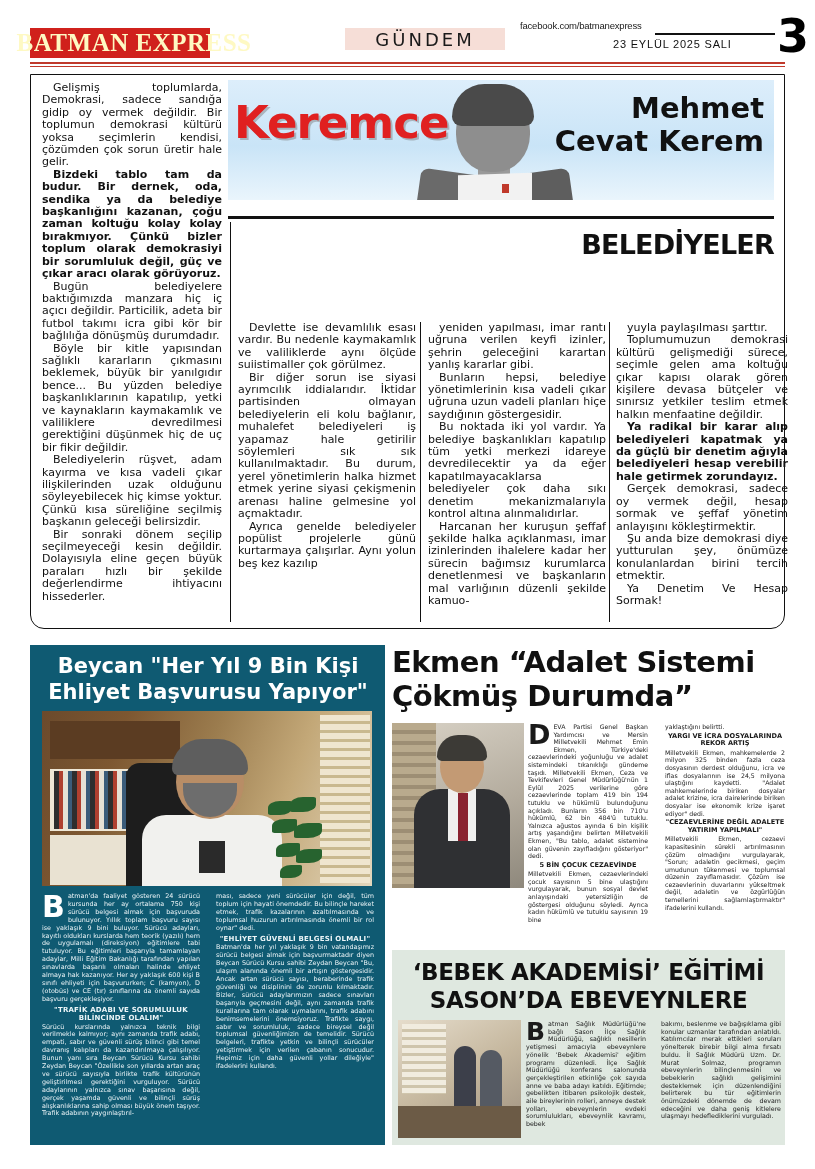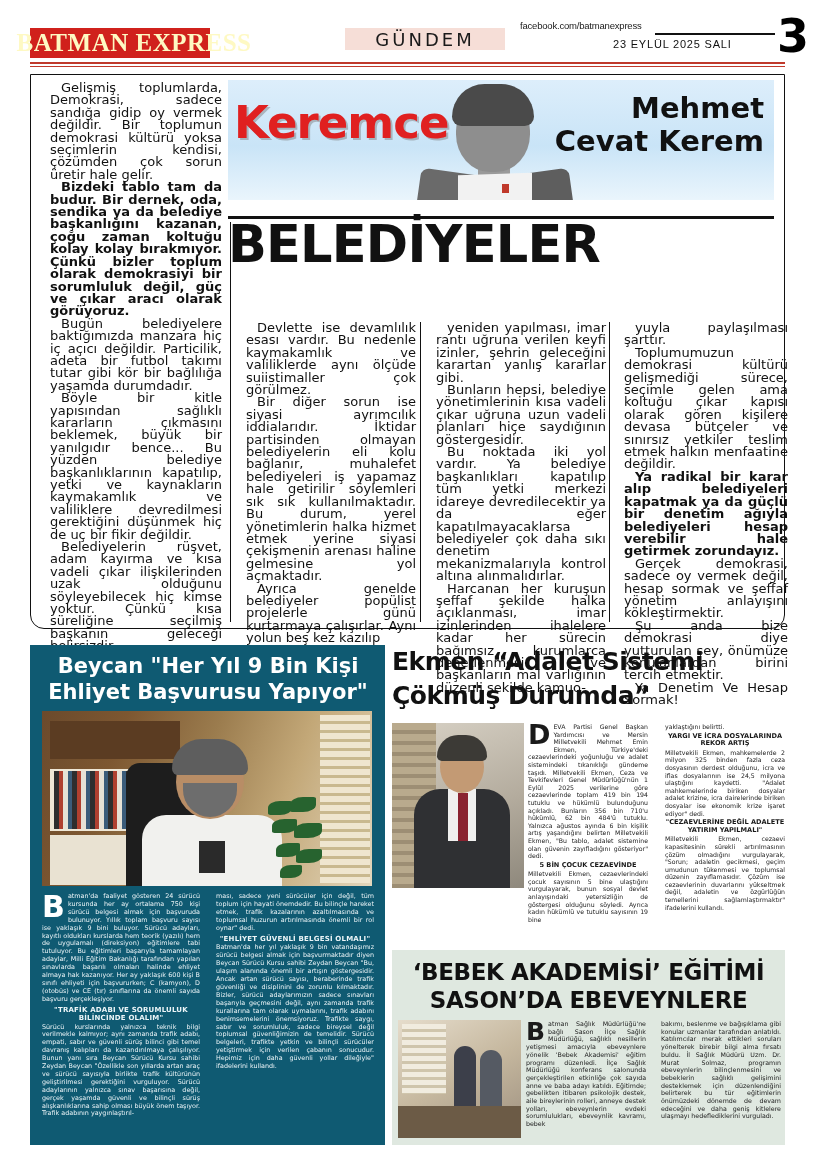--- a/index.html
+++ b/index.html
@@ -26,21 +26,21 @@
   
   .opinion{position:absolute;left:30px;top:74px;width:755px;height:555px;
            border:1.4px solid #111;border-radius:0 0 14px 14px;box-sizing:border-box;}
   .col-rule{position:absolute;width:1px;background:#111;}
 
   .op-col1{position:absolute;left:42px;top:82px;width:180px;}
   .op-col2{position:absolute;left:238px;top:322px;width:178px;}
   .op-col3{position:absolute;left:428px;top:322px;width:178px;}
   .op-col4{position:absolute;left:616px;top:322px;width:172px;}
 
-  .bodytext p{margin:0 0 0 8px;text-align:justify;font-size:13px;line-height:12.4px;
+  .bodytext p{margin:0 0 0 0;text-align:justify;font-size:11px;line-height:12.4px;
               text-indent:11px;font-family:"DejaVu Sans",sans-serif;hyphens:auto;}
   .bodytext p.b{font-weight:bold;}
 
   
   .headband{position:absolute;left:228px;top:80px;width:546px;height:120px;
             background:linear-gradient(180deg,#ddeefb 0%,#c9e4f7 55%,#eaf5fc 100%);overflow:hidden;}
   .keremce{position:absolute;left:6px;top:16px;font-size:45px;font-weight:bold;color:#e02020;
            font-family:"DejaVu Sans",sans-serif;letter-spacing:-1px;
            text-shadow:2px 2px 0 rgba(120,120,120,.45);}
   .author-name{position:absolute;right:10px;top:12px;text-align:right;font-size:29px;
@@ -53,22 +53,22 @@
   .p-neck{position:absolute;left:80px;top:82px;width:32px;height:22px;background:#9a9a9a;}
   .p-shirt{position:absolute;left:60px;top:94px;width:74px;height:46px;background:#f2f2f2;
            transform:skewY(-2deg);}
   .p-suitL{position:absolute;left:20px;top:92px;width:66px;height:48px;background:#6a6a6a;
            transform:rotate(8deg);border-radius:8px 0 0 0;}
   .p-suitR{position:absolute;left:108px;top:92px;width:66px;height:48px;background:#5e5e5e;
            transform:rotate(-8deg);border-radius:0 8px 0 0;}
   .p-pin{position:absolute;left:104px;top:104px;width:7px;height:9px;background:#c0392b;}
   .headband-line{position:absolute;left:228px;top:216px;width:546px;height:2.5px;background:#111;}
 
-  .bighead{position:absolute;left:228px;top:222px;width:546px;
-           font-size:51px;font-weight:bold;line-height:46px;color:#111;
+  .bighead{position:absolute;left:228px;top:222px;width:546px;text-align:right;
+           font-size:27px;font-weight:bold;line-height:46px;color:#111;
            font-family:"DejaVu Sans",sans-serif;letter-spacing:-.8px;}
 
   
   .beycan{position:absolute;left:30px;top:645px;width:355px;height:500px;
           background:#0f5a72;overflow:hidden;}
   .beycan-title{position:absolute;left:8px;top:8px;width:340px;text-align:center;color:#fff;
                 font-size:21px;font-weight:bold;line-height:26px;font-family:"DejaVu Sans",sans-serif;}
   .beycan-photo{position:absolute;left:12px;top:66px;width:330px;height:175px;overflow:hidden;
                 background:#caa97f;}
   .bp-wall{position:absolute;left:0;top:0;width:330px;height:175px;
@@ -90,21 +90,21 @@
             background:repeating-linear-gradient(180deg,#efe6cf 0 6px,#c9b98f 6px 9px);}
   .beycan-cols{position:absolute;left:12px;top:248px;width:332px;}
   .beycan-cols p{margin:0;font-size:6.4px;line-height:7.9px;color:#ecf5f8;text-align:justify;
                  font-family:"DejaVu Sans",sans-serif;}
   .beycan-cols p.sub{text-align:center;font-weight:bold;font-size:7px;margin:3px 0 1px;letter-spacing:.2px;}
   .bcol{width:158px;}
   .dropcapW{float:left;font-size:30px;line-height:25px;font-weight:bold;padding:1px 3px 0 0;color:#fff;}
 
   
   .ekmen{position:absolute;left:392px;top:645px;width:393px;height:290px;}
-  .ekmen-title{position:absolute;left:0;top:0;width:393px;font-size:25px;font-weight:bold;
+  .ekmen-title{position:absolute;left:0;top:0;width:393px;font-size:29px;font-weight:bold;
                line-height:34px;color:#111;font-family:"DejaVu Sans",sans-serif;letter-spacing:-.5px;}
   .ekmen-photo{position:absolute;left:0;top:78px;width:132px;height:165px;background:#b9b2a7;overflow:hidden;}
   .ep-bg{position:absolute;left:0;top:0;width:132px;height:165px;
          background:linear-gradient(160deg,#d8d2c6 0%,#b4ac9e 55%,#8e887c 100%);}
   .ep-curt{position:absolute;left:0;top:0;width:44px;height:165px;
            background:repeating-linear-gradient(180deg,#b9aa8d 0 7px,#9d8e74 7px 11px);}
   .ep-head{position:absolute;left:48px;top:18px;width:44px;height:52px;border-radius:50%;background:#c39a74;}
   .ep-hair{position:absolute;left:45px;top:12px;width:50px;height:26px;border-radius:26px 26px 6px 6px;background:#3c3a36;}
   .ep-suit{position:absolute;left:22px;top:66px;width:96px;height:99px;background:#2f3033;border-radius:26px 26px 0 0;}
   .ep-shirt{position:absolute;left:56px;top:66px;width:28px;height:52px;background:#f0f0ef;}
@@ -181,21 +181,21 @@
   </div>
   <div class="headband-line"></div>
 
   <div class="bighead">
     <div>BELEDİYELER</div>
   </div>
 
   <div class="op-col1 bodytext">
       <p>Gelişmiş toplumlarda, Demokrasi, sadece sandığa gidip oy vermek değildir. Bir toplumun demokrasi kültürü yoksa seçimlerin kendisi, çözümden çok sorun üretir hale gelir.</p>
       <p class="b">Bizdeki tablo tam da budur. Bir dernek, oda, sendika ya da belediye başkanlığını kazanan, çoğu zaman koltuğu kolay kolay bırakmıyor. Çünkü bizler toplum olarak demokrasiyi bir sorumluluk değil, güç ve çıkar aracı olarak görüyoruz.</p>
-      <p>Bugün belediyelere baktığımızda manzara hiç iç açıcı değildir. Particilik, adeta bir futbol takımı tutar gibi kör bir bağlılığa yaşamda durumdadır.</p>
+      <p>Bugün belediyelere baktığımızda manzara hiç iç açıcı değildir. Particilik, adeta bir futbol takımı icra gibi kör bir bağlılığa dönüşmüş durumdadır.</p>
       <p>Böyle bir kitle yapısından sağlıklı kararların çıkmasını beklemek, büyük bir yanılgıdır bence... Bu yüzden belediye başkanlıklarının kapatılıp, yetki ve kaynakların kaymakamlık ve valiliklere devredilmesi gerektiğini düşünmek hiç de uç bir fikir değildir.</p>
       <p>Belediyelerin rüşvet, adam kayırma ve kısa vadeli çıkar ilişkilerinden uzak olduğunu söyleyebilecek hiç kimse yoktur. Çünkü kısa süreliğine seçilmiş başkanın geleceği belirsizdir.</p>
       <p>Bir sonraki dönem seçilip seçilmeyeceği kesin değildir. Dolayısıyla eline geçen büyük paraları hızlı bir şekilde değerlendirme ihtiyacını hissederler.</p>
     </div>
   <div class="op-col2 bodytext">
       <p>Devlette ise devamlılık esası vardır. Bu nedenle kaymakamlık ve valiliklerde aynı ölçüde suiistimaller çok görülmez.</p>
       <p>Bir diğer sorun ise siyasi ayrımcılık iddialarıdır. İktidar partisinden olmayan belediyelerin eli kolu bağlanır, muhalefet belediyeleri iş yapamaz hale getirilir söylemleri sık sık kullanılmaktadır. Bu durum, yerel yönetimlerin halka hizmet etmek yerine siyasi çekişmenin arenası haline gelmesine yol açmaktadır.</p>
       <p>Ayrıca genelde belediyeler popülist projelerle günü kurtarmaya çalışırlar. Aynı yolun beş kez kazılıp</p>
     </div>
   <div class="op-col3 bodytext">

